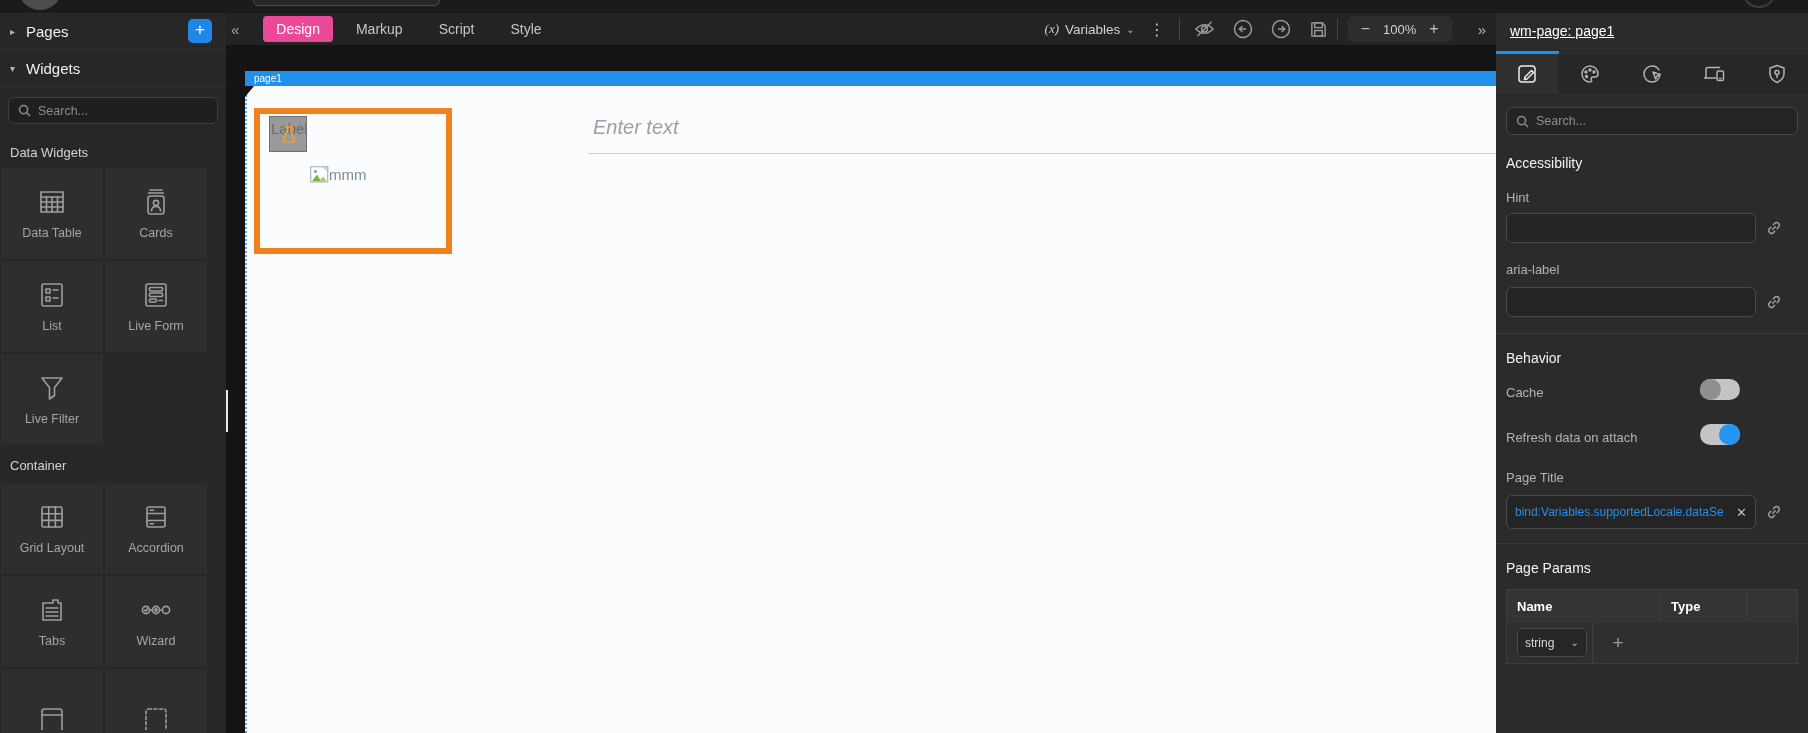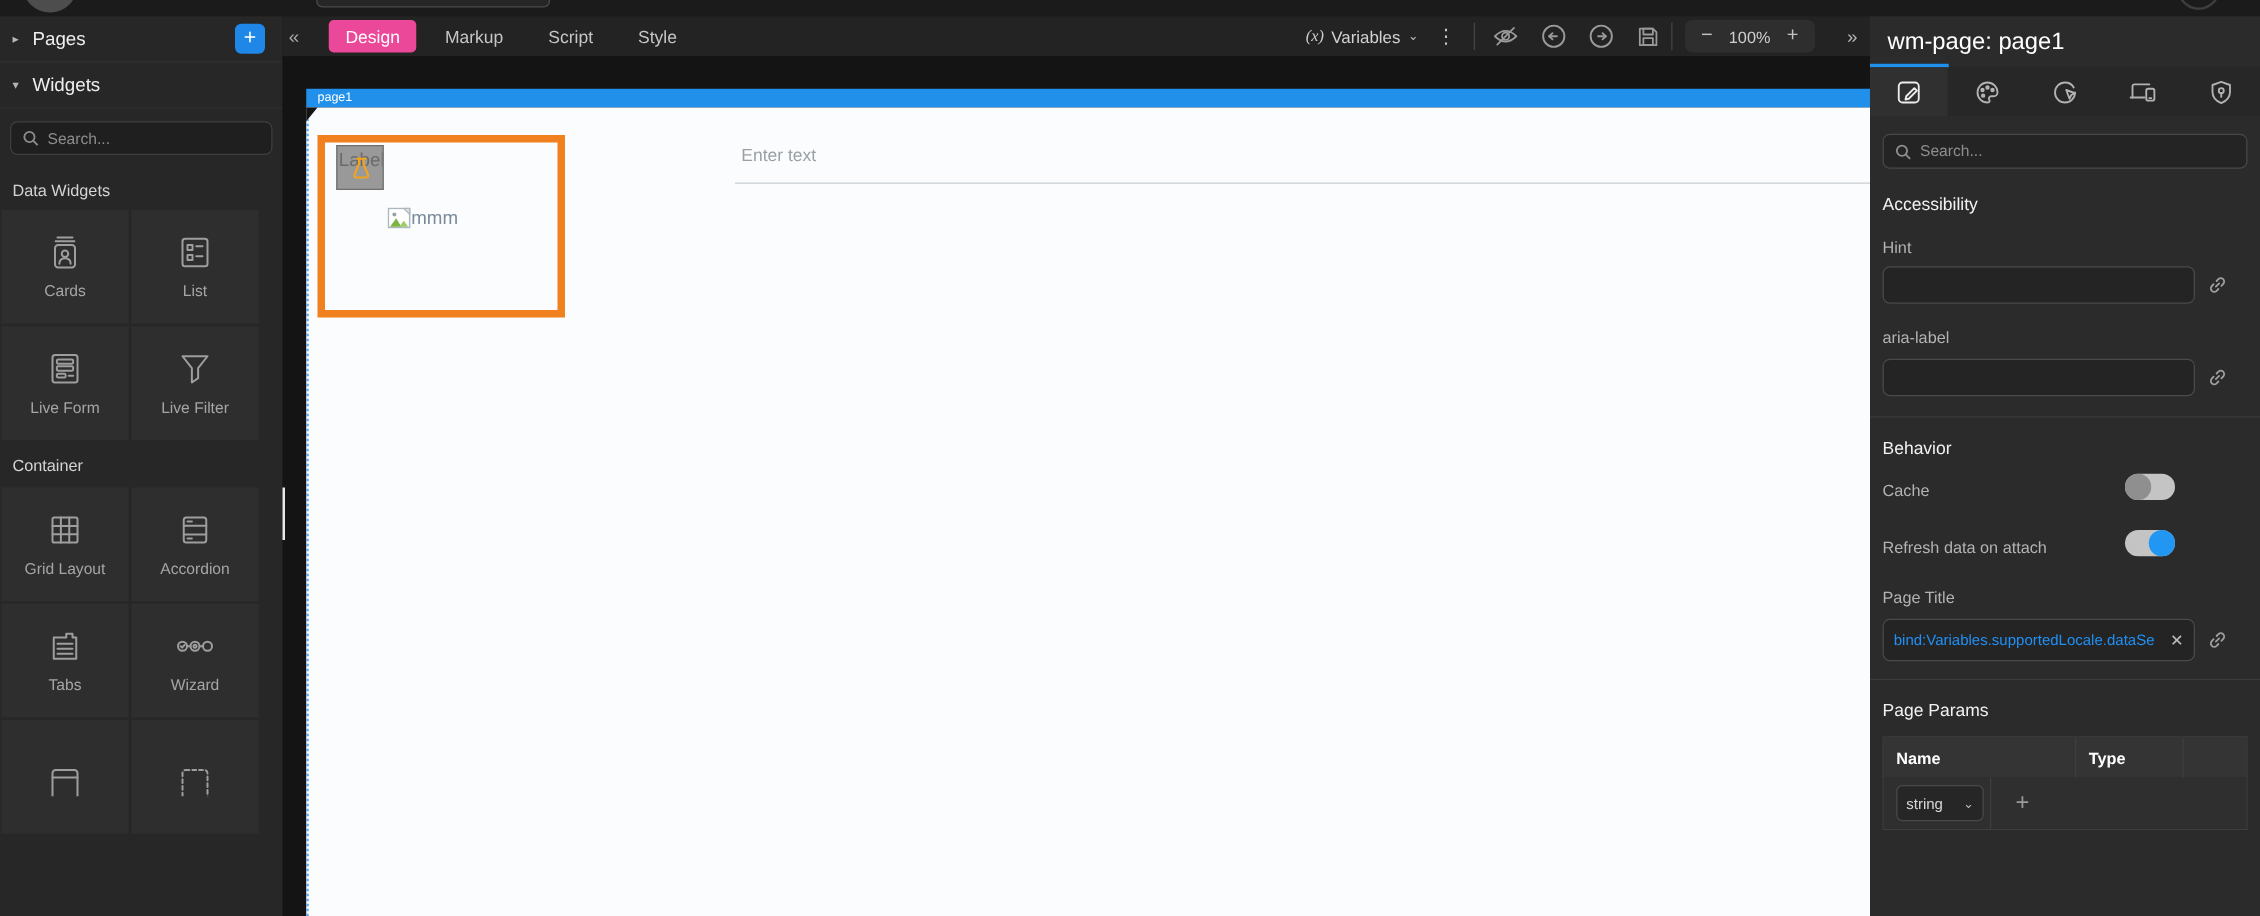--- a/index.html
+++ b/index.html
@@ -51,25 +51,25 @@
   .page-bar { position:absolute; left:19px; top:26px; right:0; height:15px; background:#2090ea; color:#fff; font-size:10px; display:flex; align-items:center; padding-left:9px; }
   .page { position:absolute; left:19px; top:41px; right:0; bottom:0; background:#fbfcfd; border-left:2px dotted #58a9f2; }
   .page-notch { position:absolute; left:-2px; top:0; width:0; height:0; border-top:11px solid #141414; border-right:9px solid transparent; }
   .selection { position:absolute; left:7px; top:22px; width:198px; height:146px; border:6px solid #f0811e; background:#fbfcfd; }
   .label-chip { position:absolute; left:22px; top:30px; width:38px; height:36px; background:#999; border:1px solid #6e6e6e; overflow:hidden; }
   .label-chip .chip-text { position:absolute; left:1px; top:3px; color:#6a6a6a; font-size:15px; }
   .label-chip svg { position:absolute; left:7px; top:6px; stroke:#f2a41f; fill:none; stroke-width:1.7; stroke-linecap:round; stroke-linejoin:round; }
   .picture-widget { position:absolute; left:23px; top:80px; display:flex; align-items:center;padding-left:40px; }
   .picture-widget .alt-text { color:#7b8b9b; font-size:15px; }
   .text-widget { position:absolute; left:341px; top:30px; width:908px; }
-  .text-widget .tw-placeholder { color:#9aa0a6; font-size:14px; padding-left:5px; }
+  .text-widget .tw-placeholder { color:#9aa0a6; font-size:20px; padding-left:5px;font-style:italic; }
   .text-widget .tw-line { margin-top:14px; border-bottom:1px solid #c8cdd2; }
   
   .inspector { position:absolute; left:1496px; top:13px; width:312px; height:720px; background:#2b2b2b; }
-  .insp-title { position:absolute; left:14px; top:10px; color:#fff; font-size:19px; }
+  .insp-title { position:absolute; left:14px; top:10px; color:#fff; font-size:14px;text-decoration:underline; }
   .insp-indicator { position:absolute; left:0; top:38px; width:63px; height:3px; background:#2090ea; }
   .insp-tabs { position:absolute; left:0; top:41px; width:312px; height:39px; display:flex; background:#272727; }
   .insp-tab { width:62.4px; display:flex; align-items:center; justify-content:center; cursor:pointer; }
   .insp-tab svg { stroke:#b2b2b2; fill:none; stroke-width:1.5; stroke-linecap:round; stroke-linejoin:round; }
   .insp-tab.active { background:#303030; }
   .insp-tab.active svg { stroke:#ececec; }
   .insp-search { position:absolute; left:10px; top:94px; width:292px; }
   .ifield { background:#242424; border:1px solid #484848; border-radius:6px; height:28px; display:flex; align-items:center; gap:7px; padding:0 9px; color:#8d8d8d; font-size:12.5px; }
   .sec-head { position:absolute; left:10px; color:#f2f2f2; font-size:14px; }
   .flabel { position:absolute; left:10px; color:#b3b3b3; font-size:13px; }
@@ -123,20 +123,32 @@
             <line x1="9.4" y1="9.4" x2="13" y2="13"></line>
           </svg>
         <span>Search...</span>
       </div>
     </div>
 
     <div class="section-label">Data Widgets</div>
     <div class="tile-grid">
       <div class="tile">
         <svg width="30" height="30" viewBox="0 0 30 30">
+            <rect x="4" y="5" width="22" height="20"></rect>
+            <line x1="4" y1="10" x2="26" y2="10"></line>
+            <line x1="4" y1="15" x2="26" y2="15"></line>
+            <line x1="4" y1="20" x2="26" y2="20"></line>
+            <line x1="9.5" y1="10" x2="9.5" y2="25"></line>
+            <line x1="15" y1="10" x2="15" y2="25"></line>
+            <line x1="20.5" y1="10" x2="20.5" y2="25"></line>
+          </svg>
+        <span class="t-label">Data Table</span>
+      </div>
+      <div class="tile">
+        <svg width="30" height="30" viewBox="0 0 30 30">
             <line x1="9" y1="3" x2="21" y2="3"></line>
             <line x1="7.5" y1="6" x2="22.5" y2="6"></line>
             <rect x="7" y="9" width="16" height="18" rx="2.5"></rect>
             <circle cx="15" cy="16" r="2.6"></circle>
             <path d="M10.5 24 c0-3 2-4.5 4.5-4.5 s4.5 1.5 4.5 4.5"></path>
           </svg>
         <span class="t-label">Cards</span>
       </div>
       <div class="tile">
         <svg width="30" height="30" viewBox="0 0 30 30">

